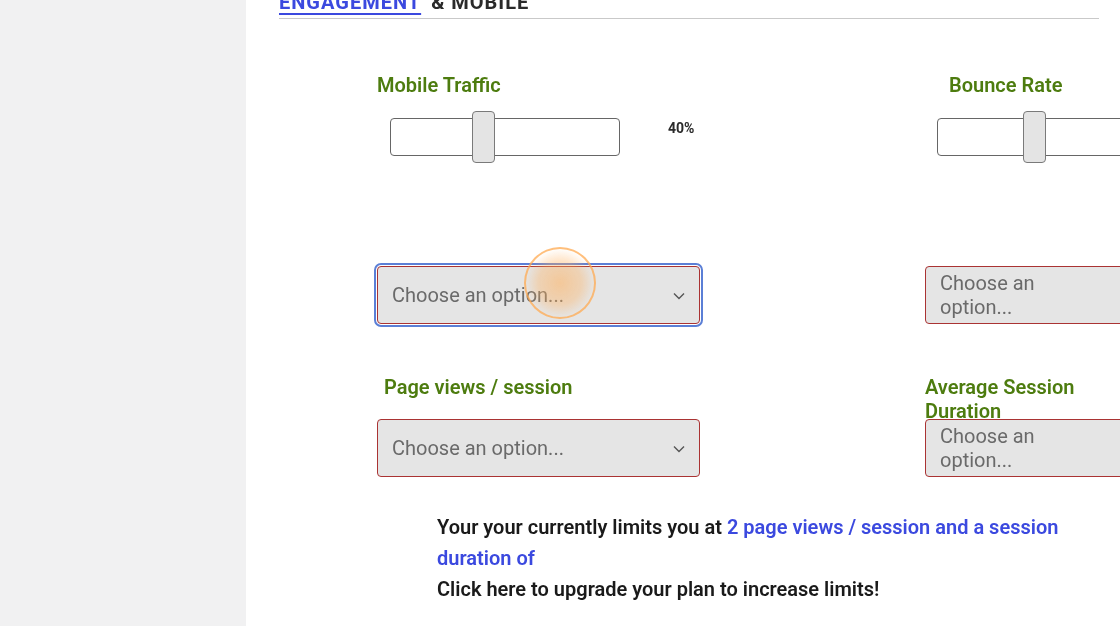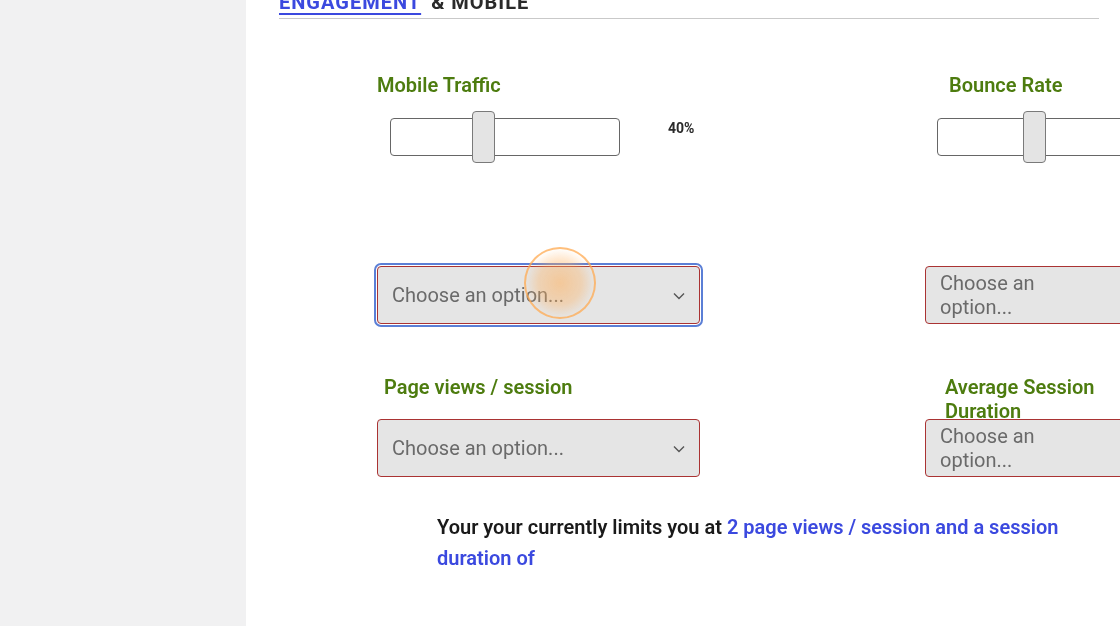--- a/index.html
+++ b/index.html
@@ -11,21 +11,21 @@
   .section-header .accent { color: #3b49df; text-decoration: underline; text-underline-offset: 4px; }
   .section-header .rest { color: #2a2a2a; }
   .divider { position: absolute; left: 33px; top: 18px; width: 820px; height: 1px; background: #c9c9c9; }
 
   .field-label { font-size: 20px; font-weight: 600; color: #4d7c0f; }
   .mobile-traffic-label { position: absolute; left: 131px; top: 73px; }
   .bounce-rate-label { position: absolute; left: 703px; top: 73px; }
   .browser-language-label { position: absolute; left: 131px; top: 222px; }
   .browser-timezone-label { position: absolute; left: 679px; top: 222px; }
   .pageviews-label { position: absolute; left: 138px; top: 375px; }
-  .avg-session-label { position: absolute; left: 679px; top: 375px; margin-left: 20px; }
+  .avg-session-label { position: absolute; left: 679px; top: 375px; }
 
   .slider-wrap { position: absolute; width: 230px; height: 52px; }
   .slider-track { position: absolute; left: 0; top: 7px; width: 230px; height: 38px; border: 1px solid #666; border-radius: 4px; background: #fff; }
   .slider-handle { position: absolute; top: 0; width: 23px; height: 52px; background: #e4e4e4; border: 1px solid #7a7a7a; border-radius: 4px; cursor: pointer; }
   .slider-value { position: absolute; font-size: 14px; color: #2a2a2a; font-weight: 700; margin-left: 15px; }
 
   .select { position: absolute; width: 323px; height: 58px; background: #e5e5e5; border: 1px solid #a33; border-radius: 4px; display: flex; align-items: center; padding: 0 14px; cursor: pointer; }
   .select.focused { outline: 2px solid #5b7fd6; outline-offset: 1px; }
   .select .placeholder { font-size: 20px; color: #6a6a6a; }
   .select .chev { position: absolute; right: 14px; top: 23px; width: 12px; height: 12px; }
@@ -91,18 +91,19 @@
       </span>
     </div>
 
     <div class="field-label avg-session-label">Average Session Duration</div>
     <div class="select" style="left:679px; top:419px; width:200px;">
       <span class="placeholder">Choose an option...</span>
     </div>
 
     <div class="plan-msg">
       <span>Your your currently limits you at </span><span class="link-ish">2 page views / session and a session duration of</span><br>
+      <span>Click here to upgrade your plan to increase limits!</span>
     </div>
 
     <div class="cursor-indicator"></div>
 
   </div>
 </div>
 
 </body></html>

